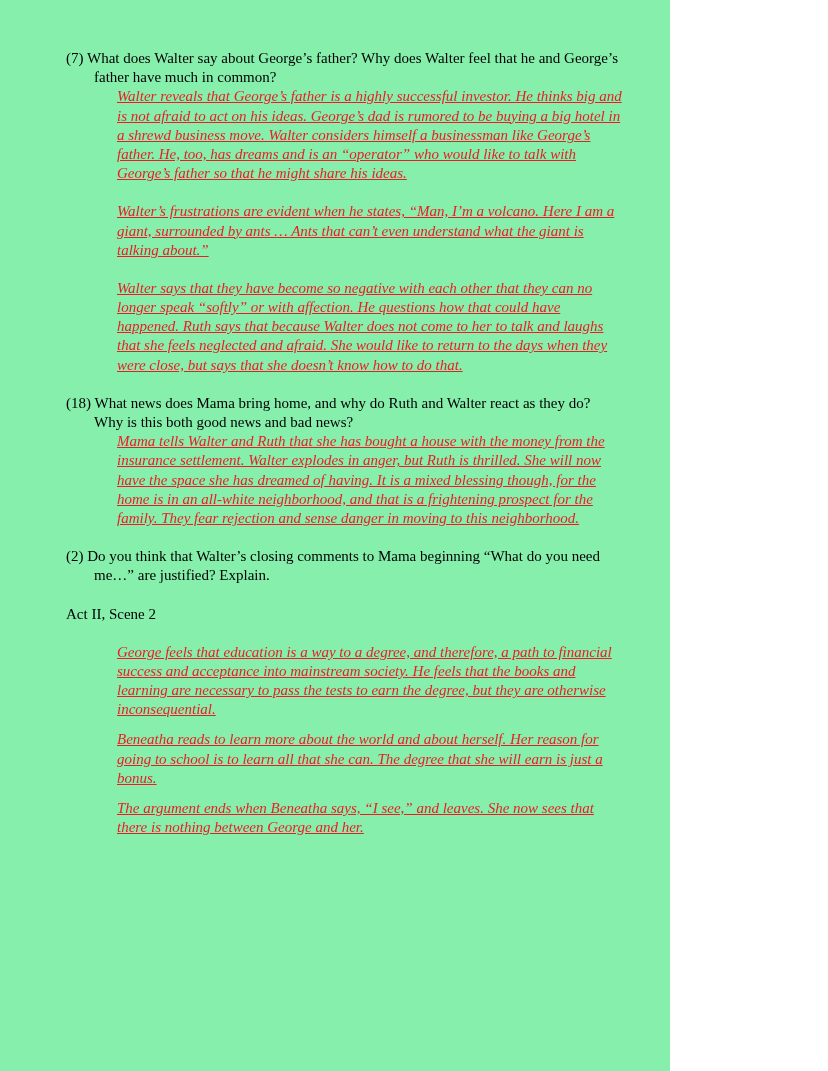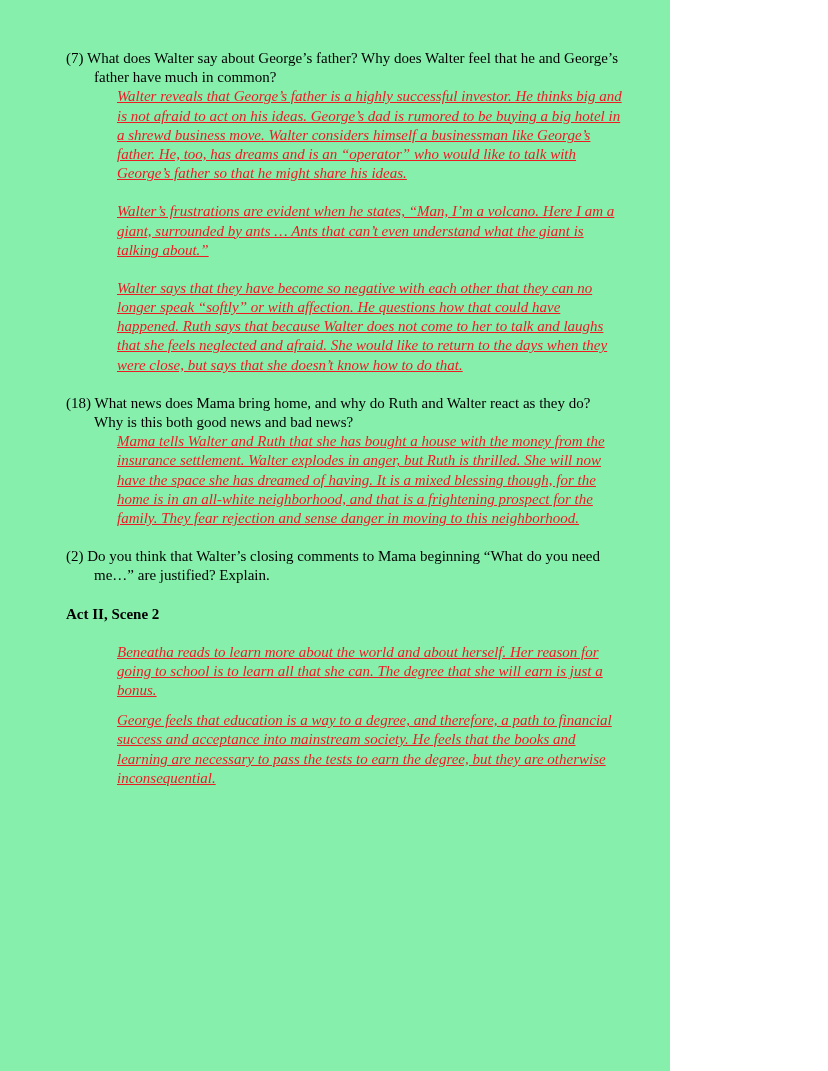--- a/index.html
+++ b/index.html
@@ -37,21 +37,21 @@
   .answer {
     margin: 0 0 0 51px;
     color: #ed1c24;
     font-style: italic;
     text-decoration: underline;
   }
   .answer + .answer {
     margin-top: 11px;
   }
   .act-heading {
-    font-weight: bold;
+    font-weight: normal;
     color: #000000;
     margin: 0 0 19px 0;
   }
 </style>
 </head>
 <body>
 
 <div class="page">
   <div id="doc-sections">
       <div class="qa">
@@ -66,17 +66,18 @@
       </div>
       <div class="qa">
         <p class="question"><span class="qnum">(18)</span> What news does Mama bring home, and why do Ruth and Walter react as they do? Why is this both good news and bad news?</p>
         <p class="answer">Mama tells Walter and Ruth that she has bought a house with the money from the insurance settlement. Walter explodes in anger, but Ruth is thrilled. She will now have the space she has dreamed of having. It is a mixed blessing though, for the home is in an all-white neighborhood, and that is a frightening prospect for the family. They fear rejection and sense danger in moving to this neighborhood.</p>
       </div>
       <div class="qa">
         <p class="question"><span class="qnum">(2)</span> Do you think that Walter’s closing comments to Mama beginning “What do you need me…” are justified? Explain.</p>
       </div>
       <div class="act-heading">Act II, Scene 2</div>
       <div class="qa">
+        <p class="answer">George feels that education is a way to a degree, and therefore, a path to financial success and acceptance into mainstream society. He feels that the books and learning are necessary to pass the tests to earn the degree, but they are otherwise inconsequential.</p>
         <p class="answer">Beneatha reads to learn more about the world and about herself. Her reason for going to school is to learn all that she can. The degree that she will earn is just a bonus.</p>
-        <p class="answer">George feels that education is a way to a degree, and therefore, a path to financial success and acceptance into mainstream society. He feels that the books and learning are necessary to pass the tests to earn the degree, but they are otherwise inconsequential.</p>
+        <p class="answer">The argument ends when Beneatha says, “I see,” and leaves. She now sees that there is nothing between George and her.</p>
       </div>
     </div>
 </div>
 
 </body></html>

